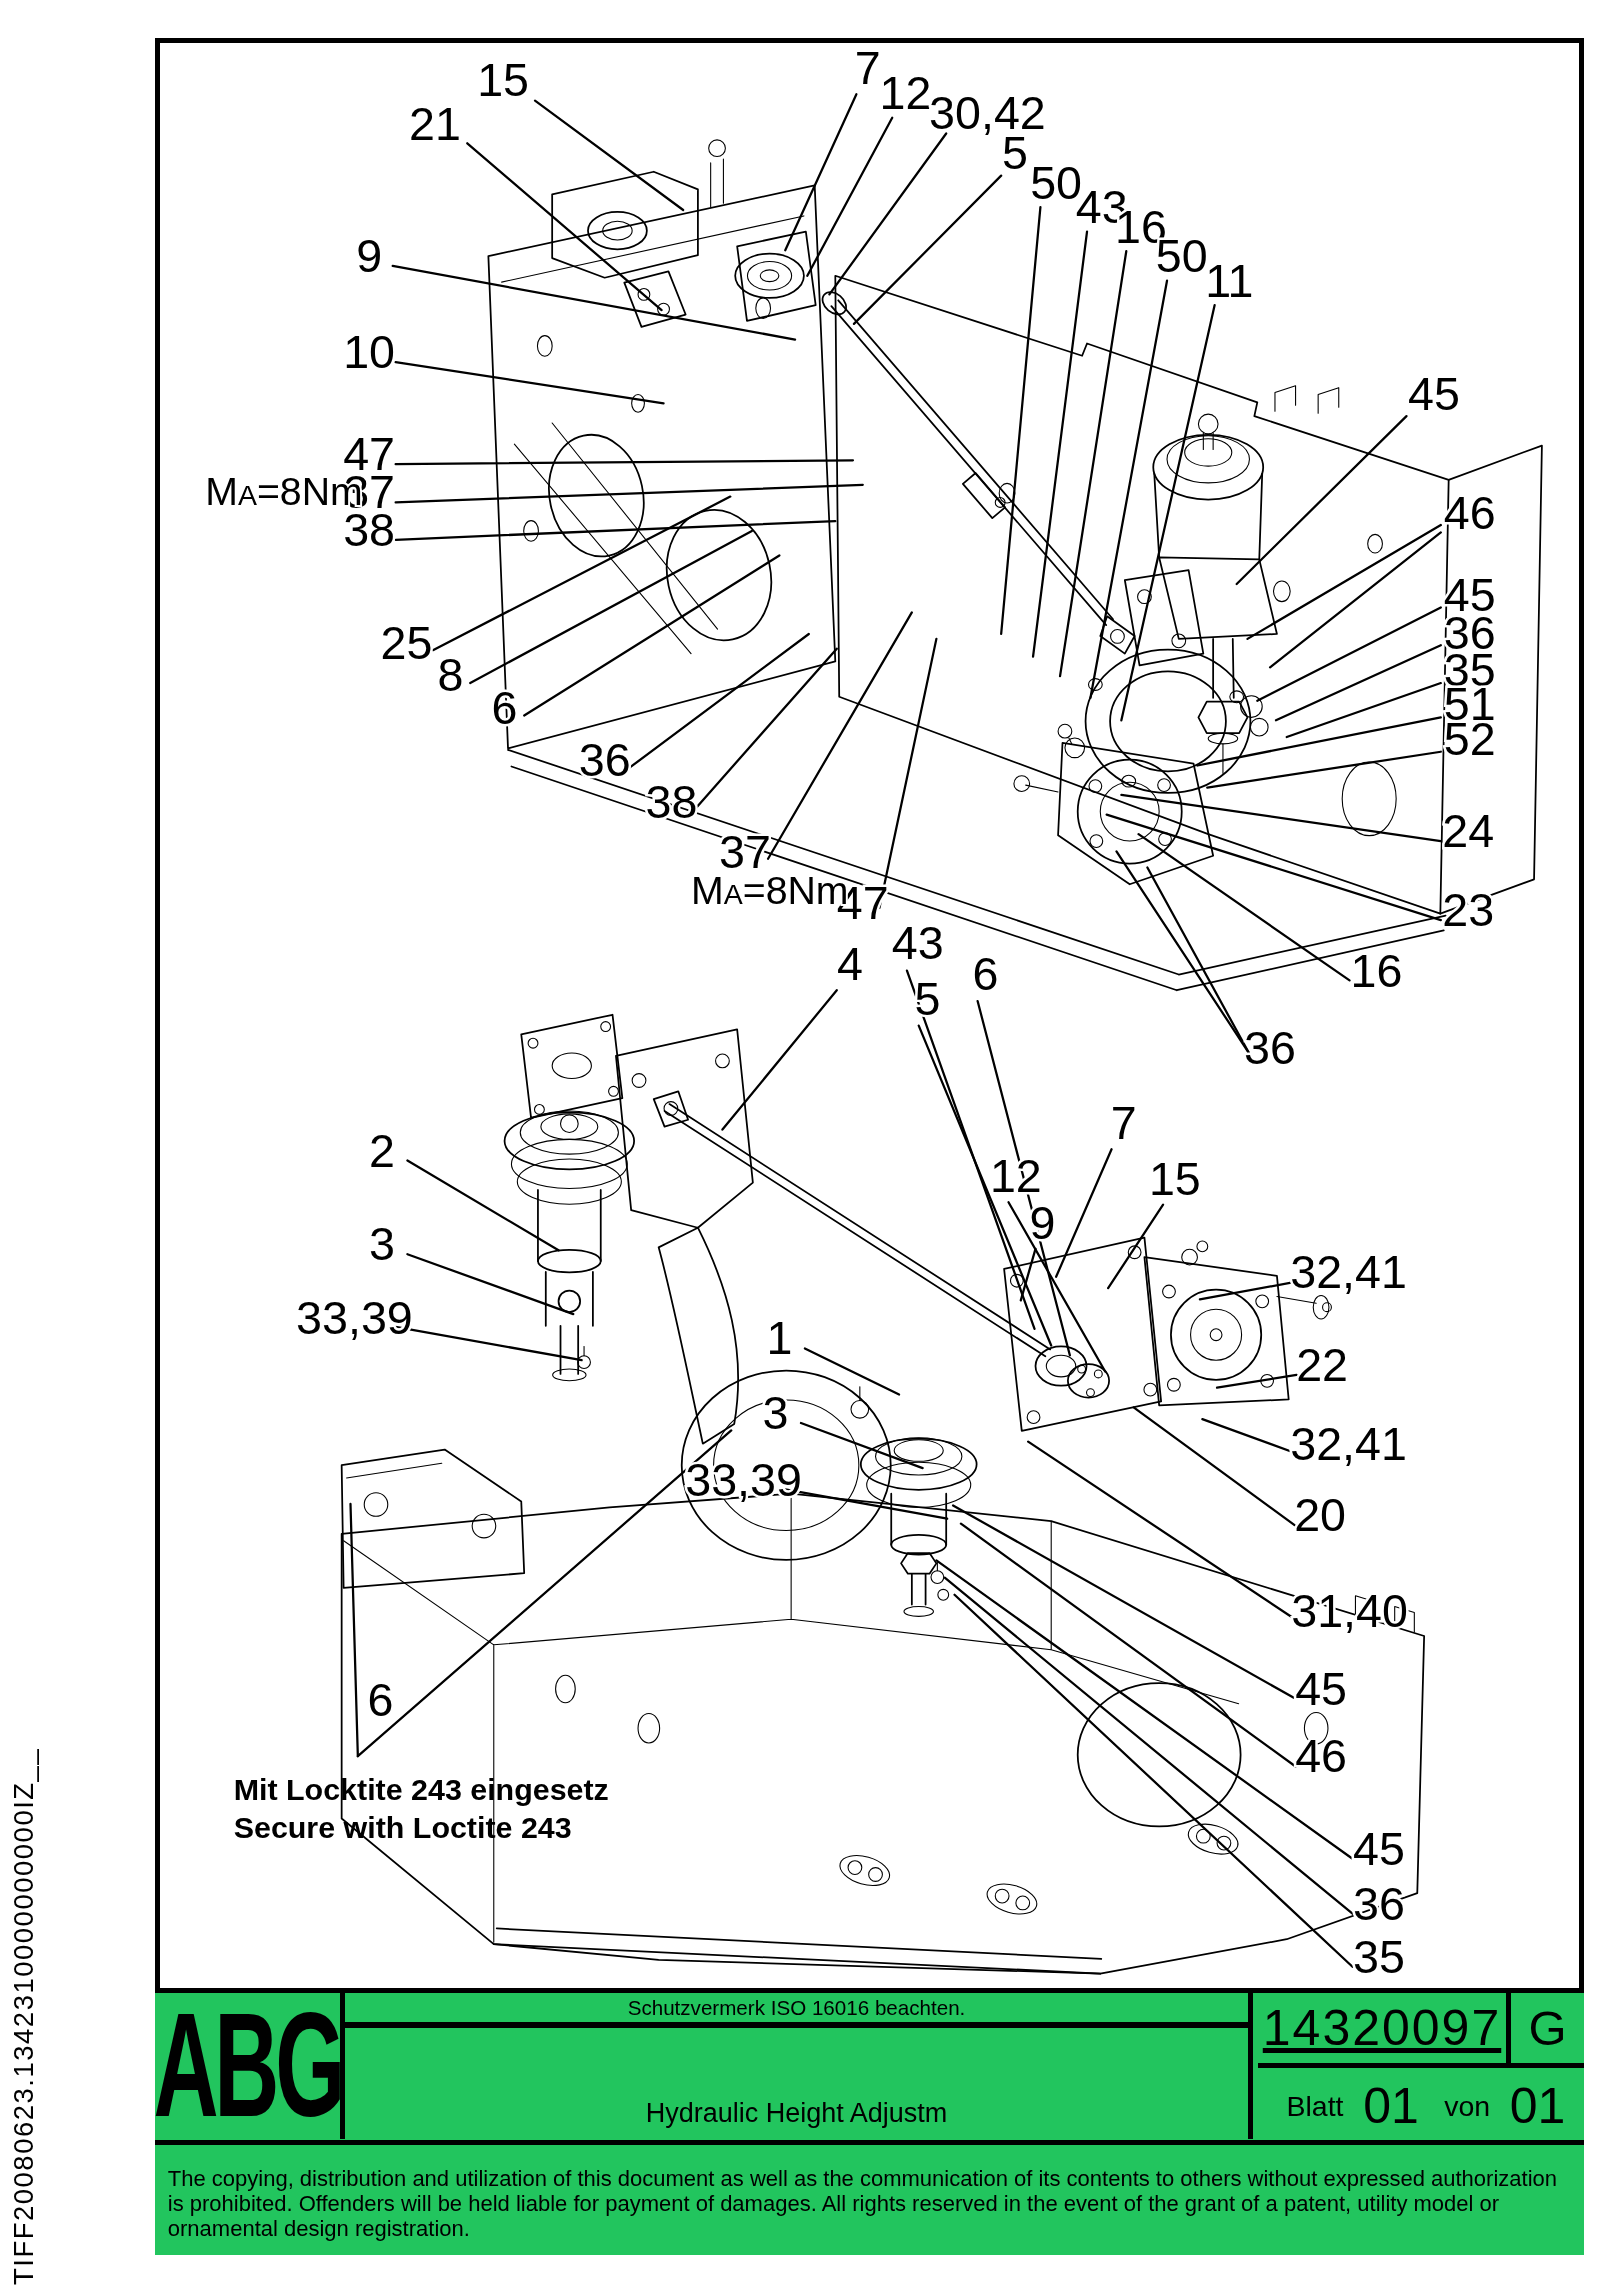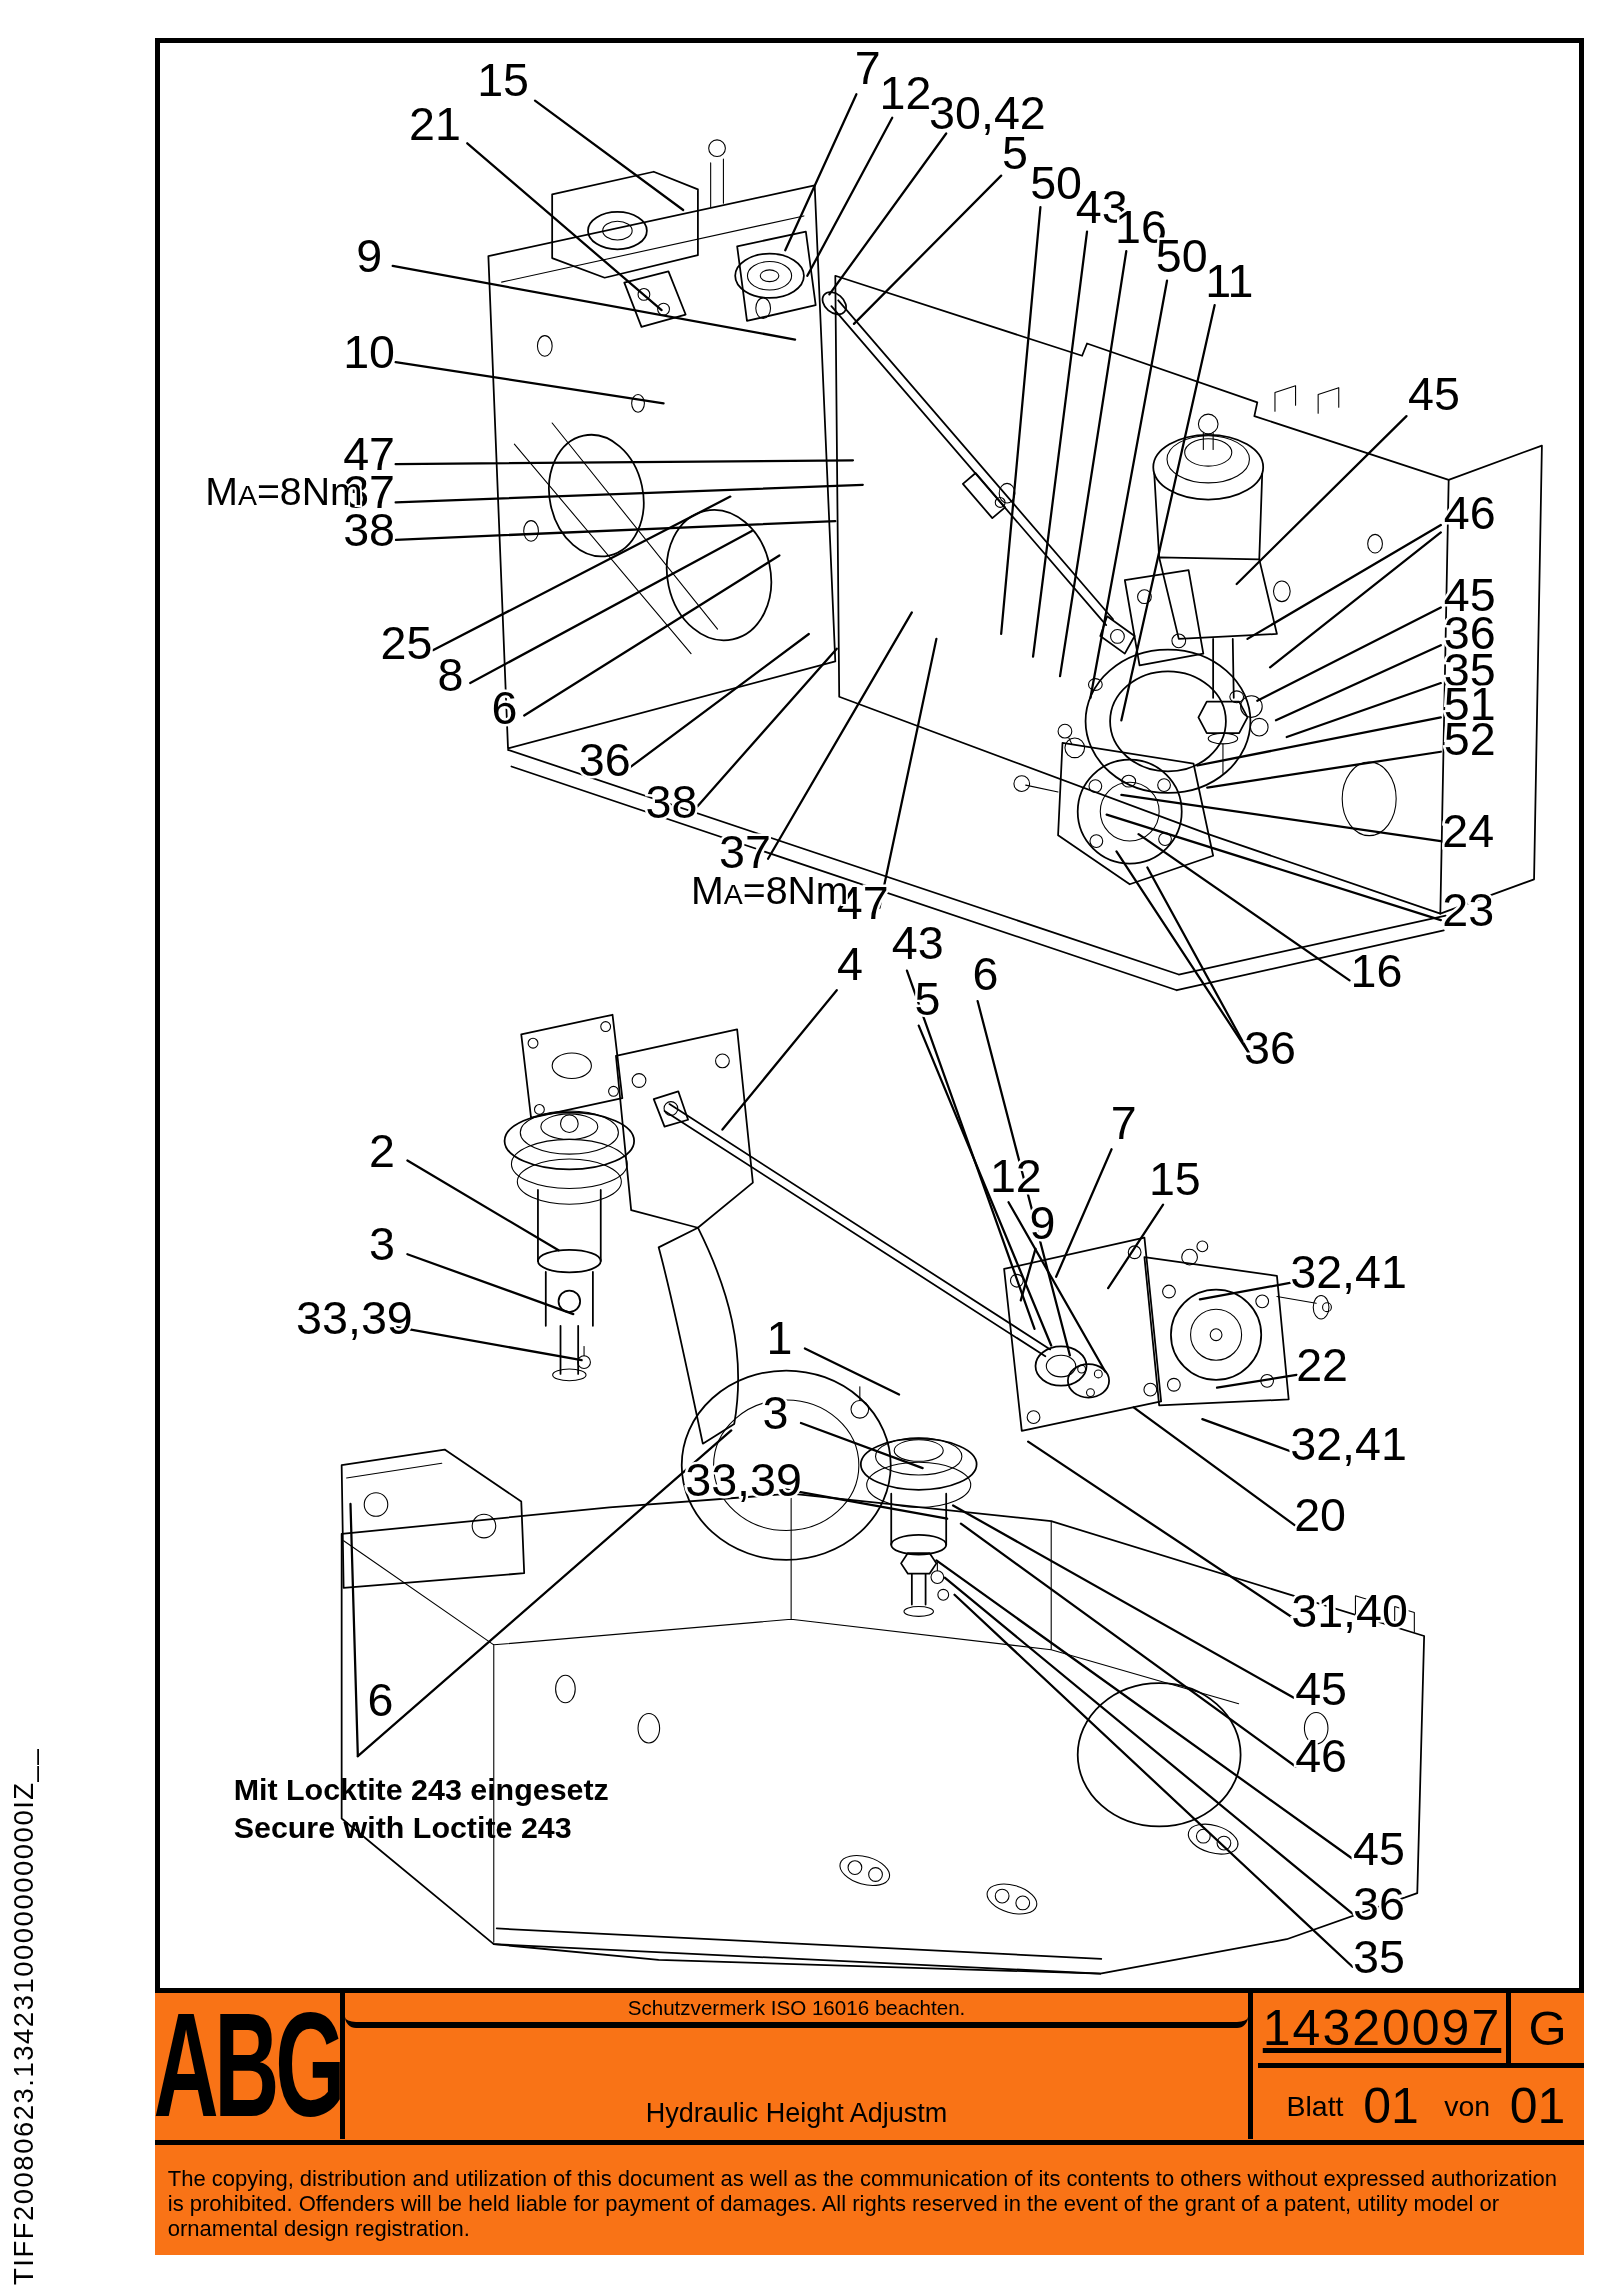--- a/index.html
+++ b/index.html
@@ -12,28 +12,28 @@
   .art-thin{fill:none;stroke:#000;stroke-width:2.2;stroke-linejoin:round;stroke-linecap:round;}
   .leader{stroke:#000;stroke-width:4.6;stroke-linecap:round;}
   text.callout{font-family:"Liberation Sans",sans-serif;font-size:95px;text-anchor:middle;
                fill:#000;paint-order:stroke;stroke:#fff;stroke-width:10px;}
   text.torque{font-family:"Liberation Sans",sans-serif;font-size:80px;text-anchor:start;fill:#000;
               paint-order:stroke;stroke:#fff;stroke-width:8px;}
   text.torque tspan.sub{font-size:58px;}
   text.note{font-family:"Liberation Sans",sans-serif;font-size:62px;font-weight:bold;text-anchor:start;fill:#000;}
   
   .tb{position:absolute;left:155px;top:1988px;width:1429px;height:267px;box-sizing:border-box;
-      border-top:5.9px solid #000;background:#f97316;}
+      border-top:5.9px solid #000;background:#22c55e;}
   .tb-main{position:absolute;left:0;top:0;width:100%;height:152px;border-bottom:5.9px solid #000;box-sizing:border-box;}
   .tb-abg{position:absolute;left:0;top:0;width:190px;height:146px;border-right:5.4px solid #000;
           box-sizing:border-box;display:flex;align-items:center;justify-content:center;overflow:hidden;}
   .tb-abg span{font-size:82px;font-weight:900;letter-spacing:-3.9px;transform:scale(1.1,1.8);display:inline-block;}
   .tb-mid{position:absolute;left:190px;top:0;width:908px;height:146px;border-right:5.4px solid #000;box-sizing:border-box;}
   .tb-notice{height:35px;border-bottom:6.9px solid #000;box-sizing:border-box;display:flex;
-             align-items:center;justify-content:center;font-size:20.6px;border-radius:11px;}
+             align-items:center;justify-content:center;font-size:20.6px;}
   .tb-de{position:absolute;left:0;top:45px;width:100%;text-align:center;font-size:43px;}
   .tb-en{position:absolute;left:0;top:105px;width:100%;text-align:center;font-size:27px;}
   .tb-right{position:absolute;left:1103px;top:0;right:0;height:146px;}
   .tb-num{position:absolute;left:0;top:0;width:253px;height:75px;border-right:5.4px solid #000;border-bottom:5.4px solid #000;
           box-sizing:border-box;display:flex;align-items:center;justify-content:center;font-size:50px;letter-spacing:2px;text-decoration:underline;}
   .tb-rev{position:absolute;left:253px;top:0;right:0;height:75px;border-bottom:5.4px solid #000;box-sizing:border-box;
           display:flex;align-items:center;justify-content:center;font-size:49px;}
   .tb-blatt{position:absolute;left:0;top:75px;width:100%;height:76px;display:flex;align-items:center;padding-left:28.5px;box-sizing:border-box;}
   .tb-blatt .lbl{font-size:28.5px;}
   .tb-blatt .num{font-size:50px;margin-left:19.6px;}

